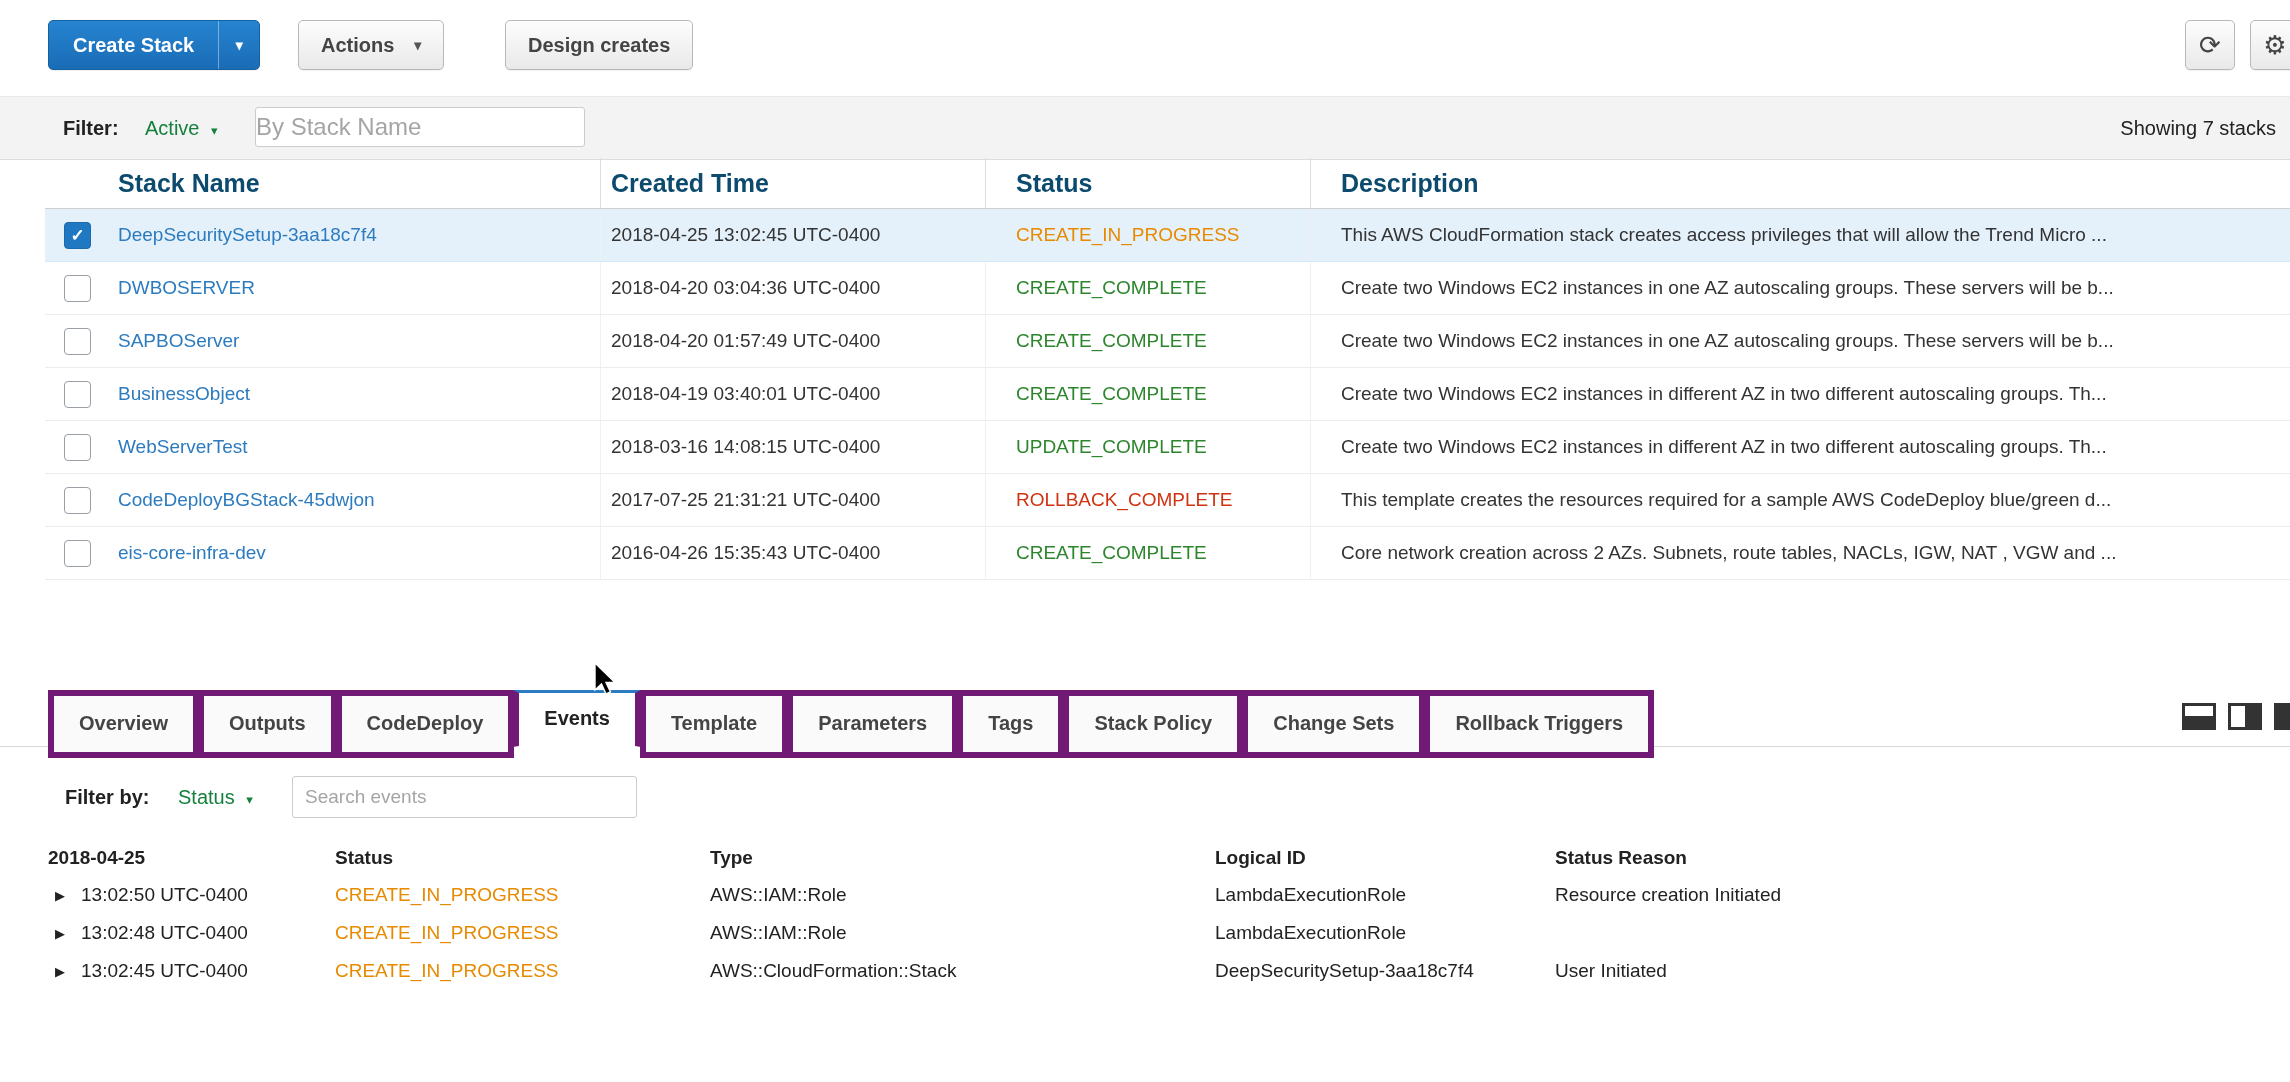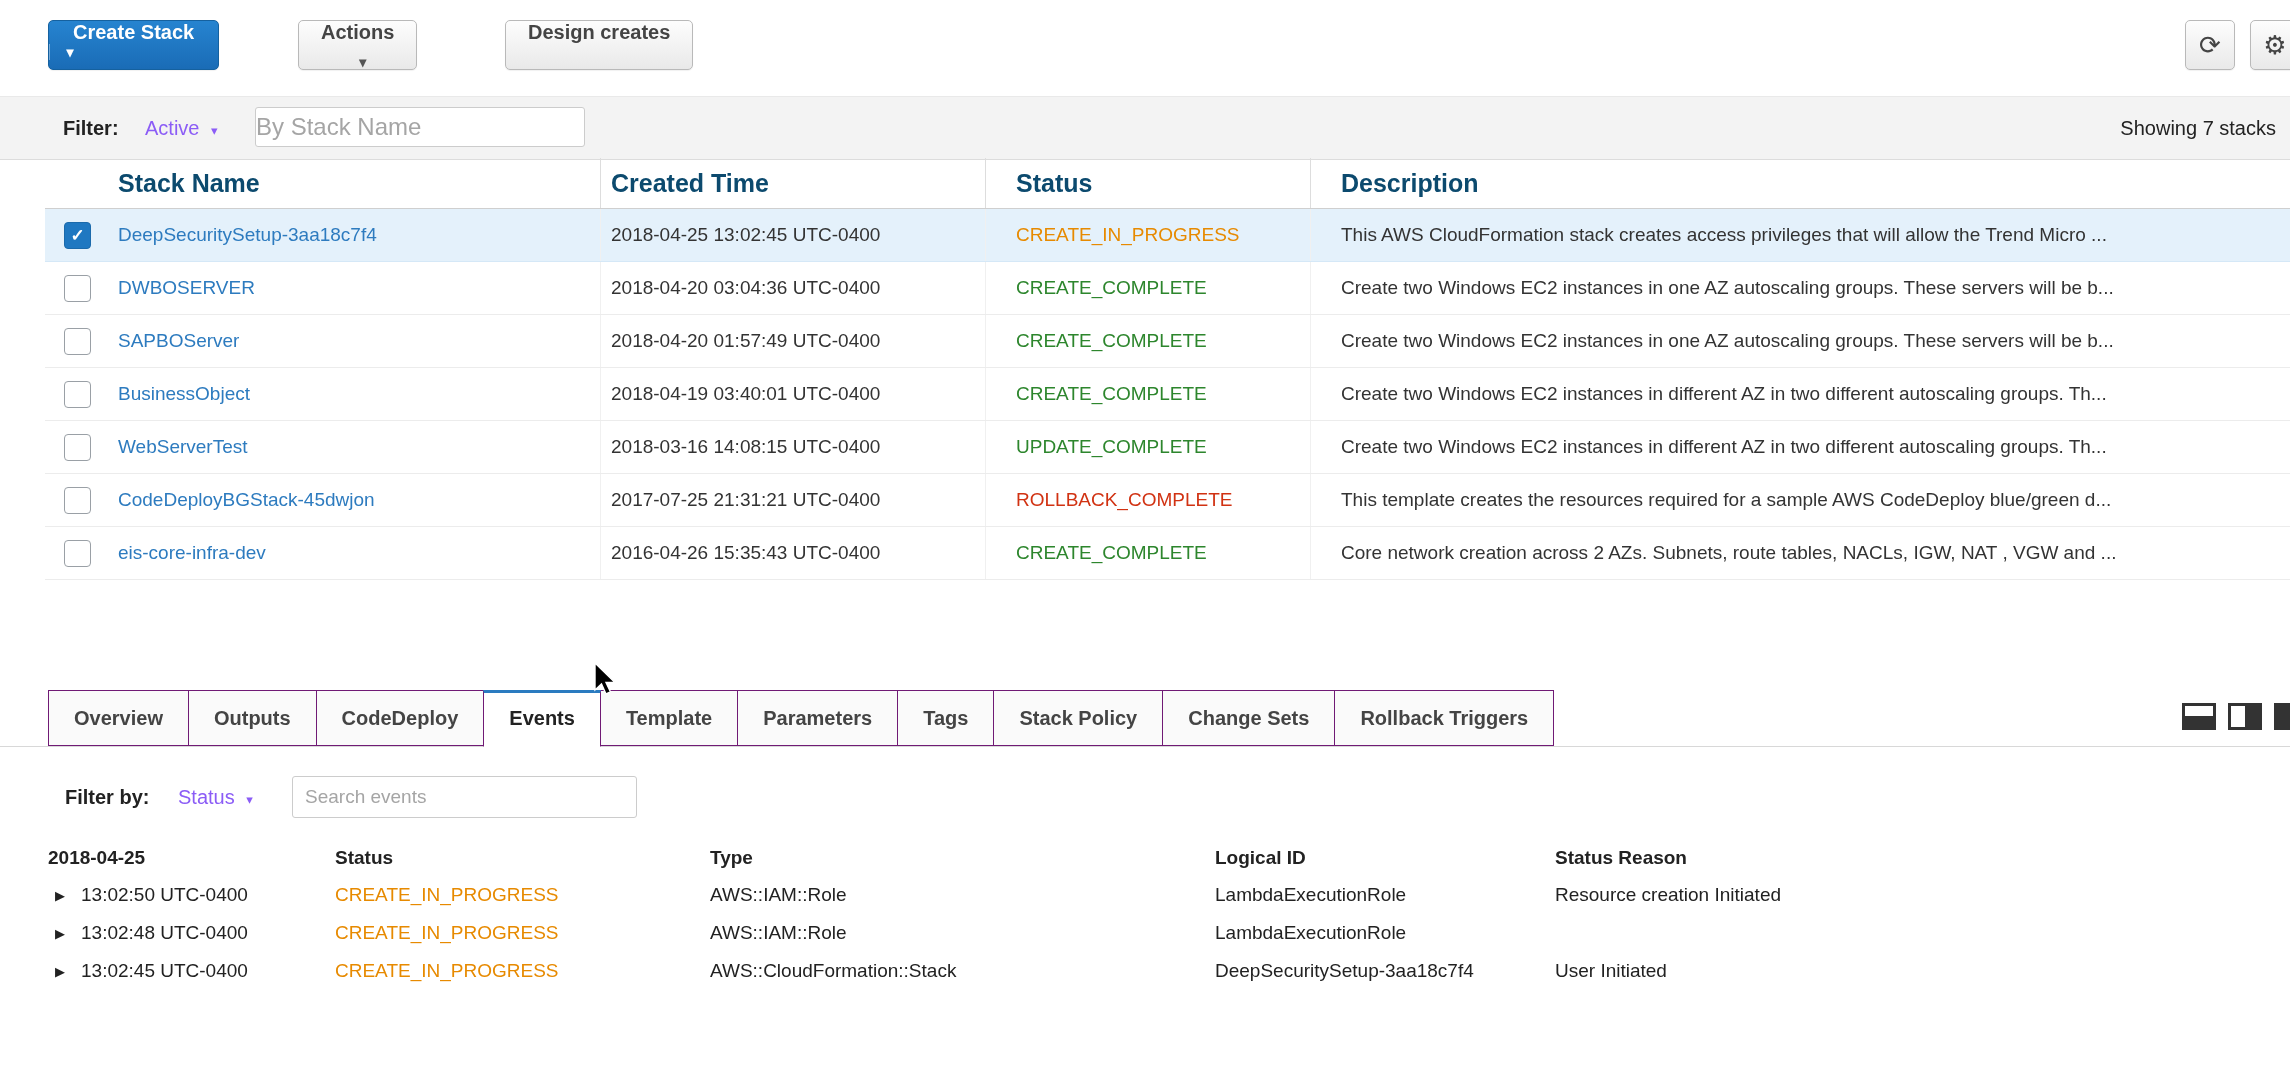--- a/index.html
+++ b/index.html
@@ -4,39 +4,39 @@
 <style>
   html,body{margin:0;padding:0;background:#fff;}
   body{width:2290px;height:1082px;overflow:hidden;}
   #app{position:relative;width:2290px;height:1082px;background:#fff;
        font-family:"Liberation Sans",sans-serif;font-size:19px;color:#333;overflow:hidden;}
 
   
   .btn{position:absolute;top:20px;display:inline-flex;align-items:center;height:48px;
        border:1px solid #b9b9b9;border-radius:5px;background:linear-gradient(#fdfdfd,#e9e9e9);
        color:#444;font-weight:bold;font-size:20px;padding:0 22px;cursor:pointer;
-       box-shadow:0 1px 1px rgba(0,0,0,.06);flex-direction:column;}
+       box-shadow:0 1px 1px rgba(0,0,0,.06);}
   .btn .caret{font-size:14px;margin-left:10px;color:#555;}
   .btn-primary{left:48px;padding:0;background:linear-gradient(#2684d0,#1a6cb6);
        border-color:#15619f;color:#fff;overflow:hidden;}
   .btn-primary .label{padding:0 24px;}
   .btn-primary .caret-seg{width:40px;align-self:stretch;display:flex;align-items:center;
        justify-content:center;border-left:1px solid rgba(255,255,255,.4);}
   .btn-primary .caret{color:#fff;margin:0;}
   .btn-actions{left:298px;gap:10px;}
   .btn-design{left:505px;}
   .icon-btn{width:48px;justify-content:center;padding:0;font-size:26px;font-weight:normal;color:#444;}
   .btn-refresh{left:2185px;}
   .btn-gear{left:2250px;}
 
   
   .filter-bar{position:absolute;top:96px;left:0;right:0;height:62px;background:#f3f3f3;
        border-top:1px solid #e9e9e9;border-bottom:1px solid #dcdcdc;}
   .filter-bar .flabel{position:absolute;left:48px;line-height:62px;font-weight:bold;font-size:20px;color:#222;margin-left:15px;}
-  .dropdown-link{color:#8b5cf6;cursor:pointer;font-size:20px;}
+  .dropdown-link{color:#15803d;cursor:pointer;font-size:20px;}
   .dropdown-link .caret{font-size:13px;margin-left:6px;}
   .filter-bar .active-dd{position:absolute;left:145px;line-height:62px;}
   .filter-bar input{position:absolute;left:255px;top:10px;width:330px;height:40px;
        border:1px solid #ccc;border-radius:3px;padding:0 0;font-size:24px;
        font-family:"Liberation Sans",sans-serif;color:#333;box-sizing:border-box;}
   input::placeholder{color:#a5a5a5;}
   .filter-bar .showing{position:absolute;right:14px;line-height:62px;font-size:20px;color:#222;}
 
   
   .stacks{position:absolute;top:158px;left:45px;right:0;}
@@ -59,21 +59,21 @@
   .checkbox.checked{background:#1f78c1;border-color:#1b6aab;}
   .checkbox.checked .check{display:block;}
   .stack-link{color:#2d7bbf;cursor:pointer;}
   .in-progress{color:#e78a00;}
   .complete{color:#2d862d;}
   .rollback{color:#d13212;}
 
   
   .tabs-bar{position:absolute;top:690px;left:0;width:100%;height:56px;border-bottom:1px solid #d8d8d8;}
   .tabs{position:absolute;left:48px;top:0;display:flex;}
-  .tab{height:56px;line-height:54px;box-sizing:border-box;border:1px solid #701a75;background:#fafafa;
+  .tab{height:68px;line-height:54px;box-sizing:border-box;border:6px solid #701a75;background:#fafafa;
        padding:0 25px;margin-right:-1px;font-weight:bold;font-size:20px;color:#444;cursor:pointer;
        white-space:nowrap;}
   .tab.active{position:relative;z-index:2;background:#fff;border-top:3px solid #2a7bc0;
        border-bottom:1px solid #fff;height:57px;line-height:50px;color:#222;}
   .pane-icons{position:absolute;top:13px;right:-18px;display:flex;gap:12px;}
   .pane-icons svg{display:block;cursor:pointer;}
 
   
   .events-filter{position:absolute;top:768px;left:0;right:0;height:58px;}
   .events-filter .flabel{position:absolute;left:65px;line-height:58px;font-weight:bold;font-size:20px;color:#222;}

